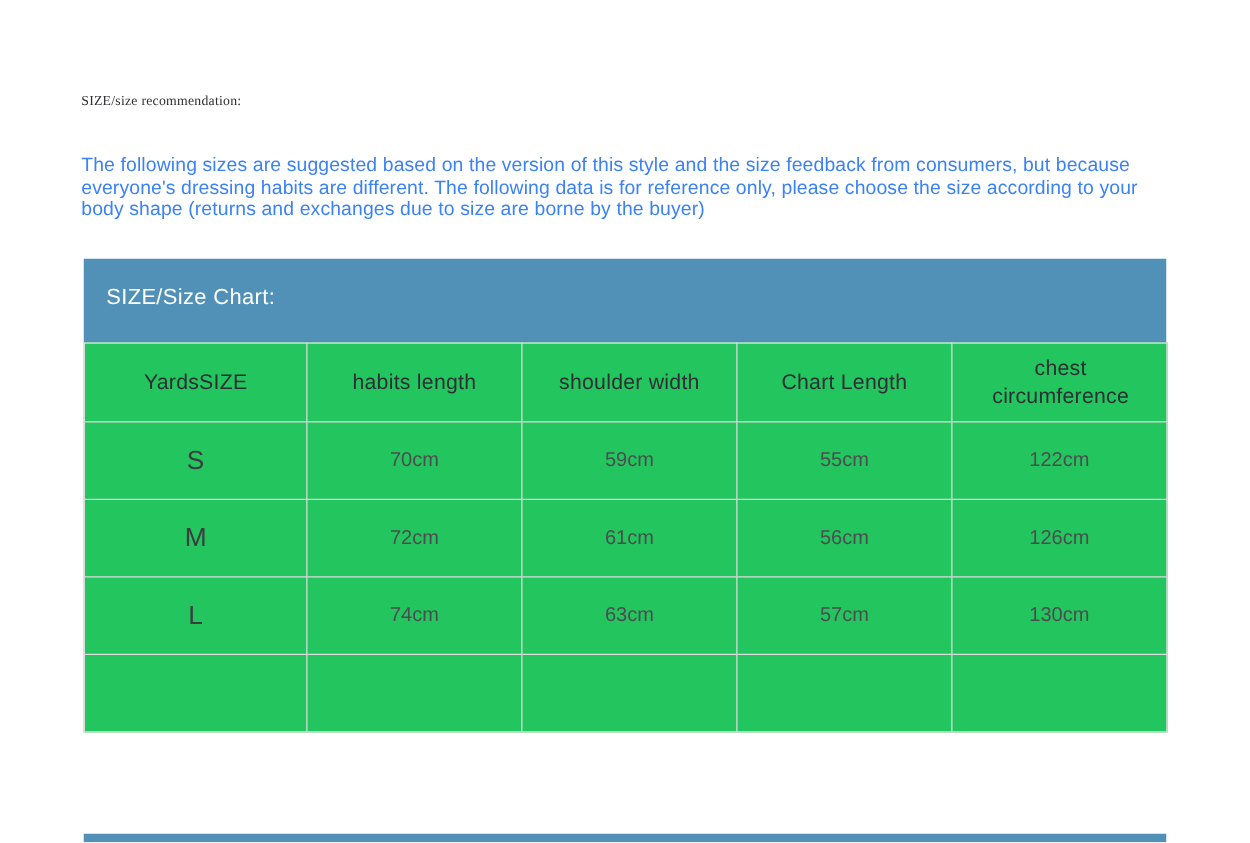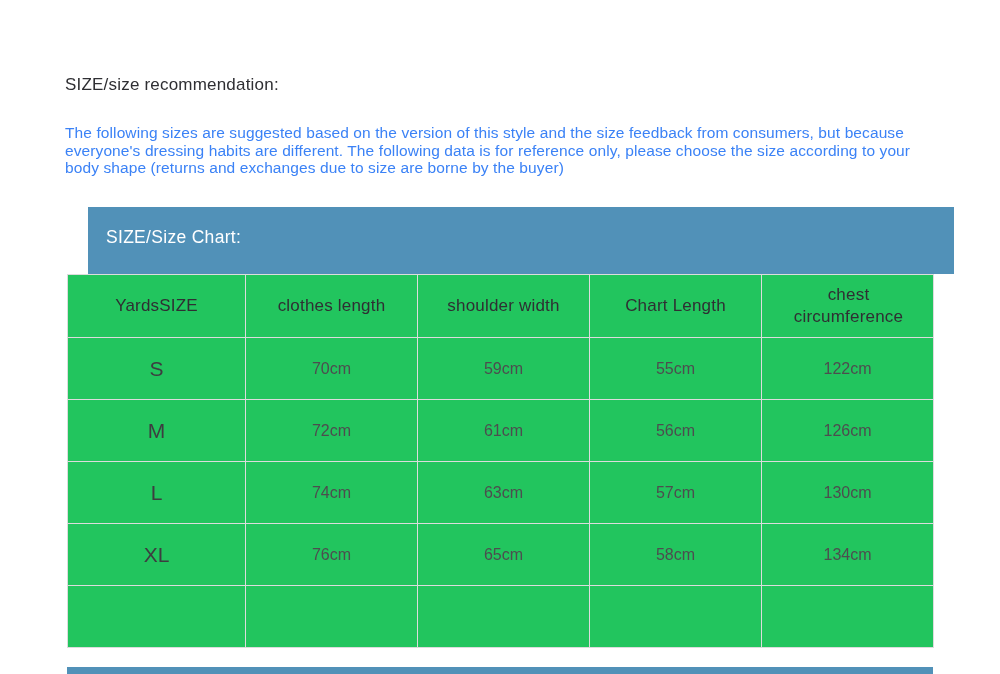--- a/index.html
+++ b/index.html
@@ -12,23 +12,24 @@
     position: relative;
     width: 1000px;
     height: 674px;
     background: #ffffff;
     overflow: hidden;
   }
   .intro-title {
     position: absolute;
     left: 65px;
     top: 75px;
-    font-size: 17px;
+    font-size: 11px;
     color: #2f2f33;
     letter-spacing: 0.2px;
+    font-family: Liberation Serif, serif;
   }
   .intro-paragraph {
     position: absolute;
     left: 65px;
     top: 124px;
     width: 868px;
     font-size: 15.5px;
     line-height: 17.5px;
     color: #3b82f6;
     letter-spacing: 0.1px;
@@ -44,21 +45,20 @@
     width: 866px;
     height: 67px;
     background: #5191b8;
     color: #ffffff;
     font-size: 17.5px;
     letter-spacing: 0.3px;
     display: flex;
     align-items: center;
     padding-left: 18px;
     padding-bottom: 6px;
-    margin-left: 21px;
   }
   table.size-table {
     width: 866px;
     border-collapse: collapse;
     table-layout: fixed;
     background: #22c55e;
   }
   table.size-table col.c0 { width: 178px; }
   table.size-table col.c1 { width: 172px; }
   table.size-table col.c2 { width: 172px; }
@@ -123,21 +123,21 @@
       <colgroup>
         <col class="c0">
           <col class="c1">
           <col class="c2">
           <col class="c3">
           <col class="c4">
       </colgroup>
       <thead>
         <tr>
           <th>YardsSIZE</th>
-          <th>clothes length</th>
+          <th>habits length</th>
           <th>shoulder width</th>
           <th>Chart Length</th>
           <th class="wrap-left">chest circumference</th>
         </tr>
       </thead>
       <tbody>
         <tr>
           <td class="size-col">S</td>
           <td>70cm</td>
           <td>59cm</td>
@@ -151,27 +151,20 @@
           <td>56cm</td>
           <td>126cm</td>
         </tr>
         <tr>
           <td class="size-col">L</td>
           <td>74cm</td>
           <td>63cm</td>
           <td>57cm</td>
           <td>130cm</td>
         </tr>
-        <tr>
-          <td class="size-col">XL</td>
-          <td>76cm</td>
-          <td>65cm</td>
-          <td>58cm</td>
-          <td>134cm</td>
-        </tr>
         <tr class="empty-row">
           <td class="size-col"></td>
           <td></td>
           <td></td>
           <td></td>
           <td></td>
         </tr>
       </tbody>
     </table>
   </div>

